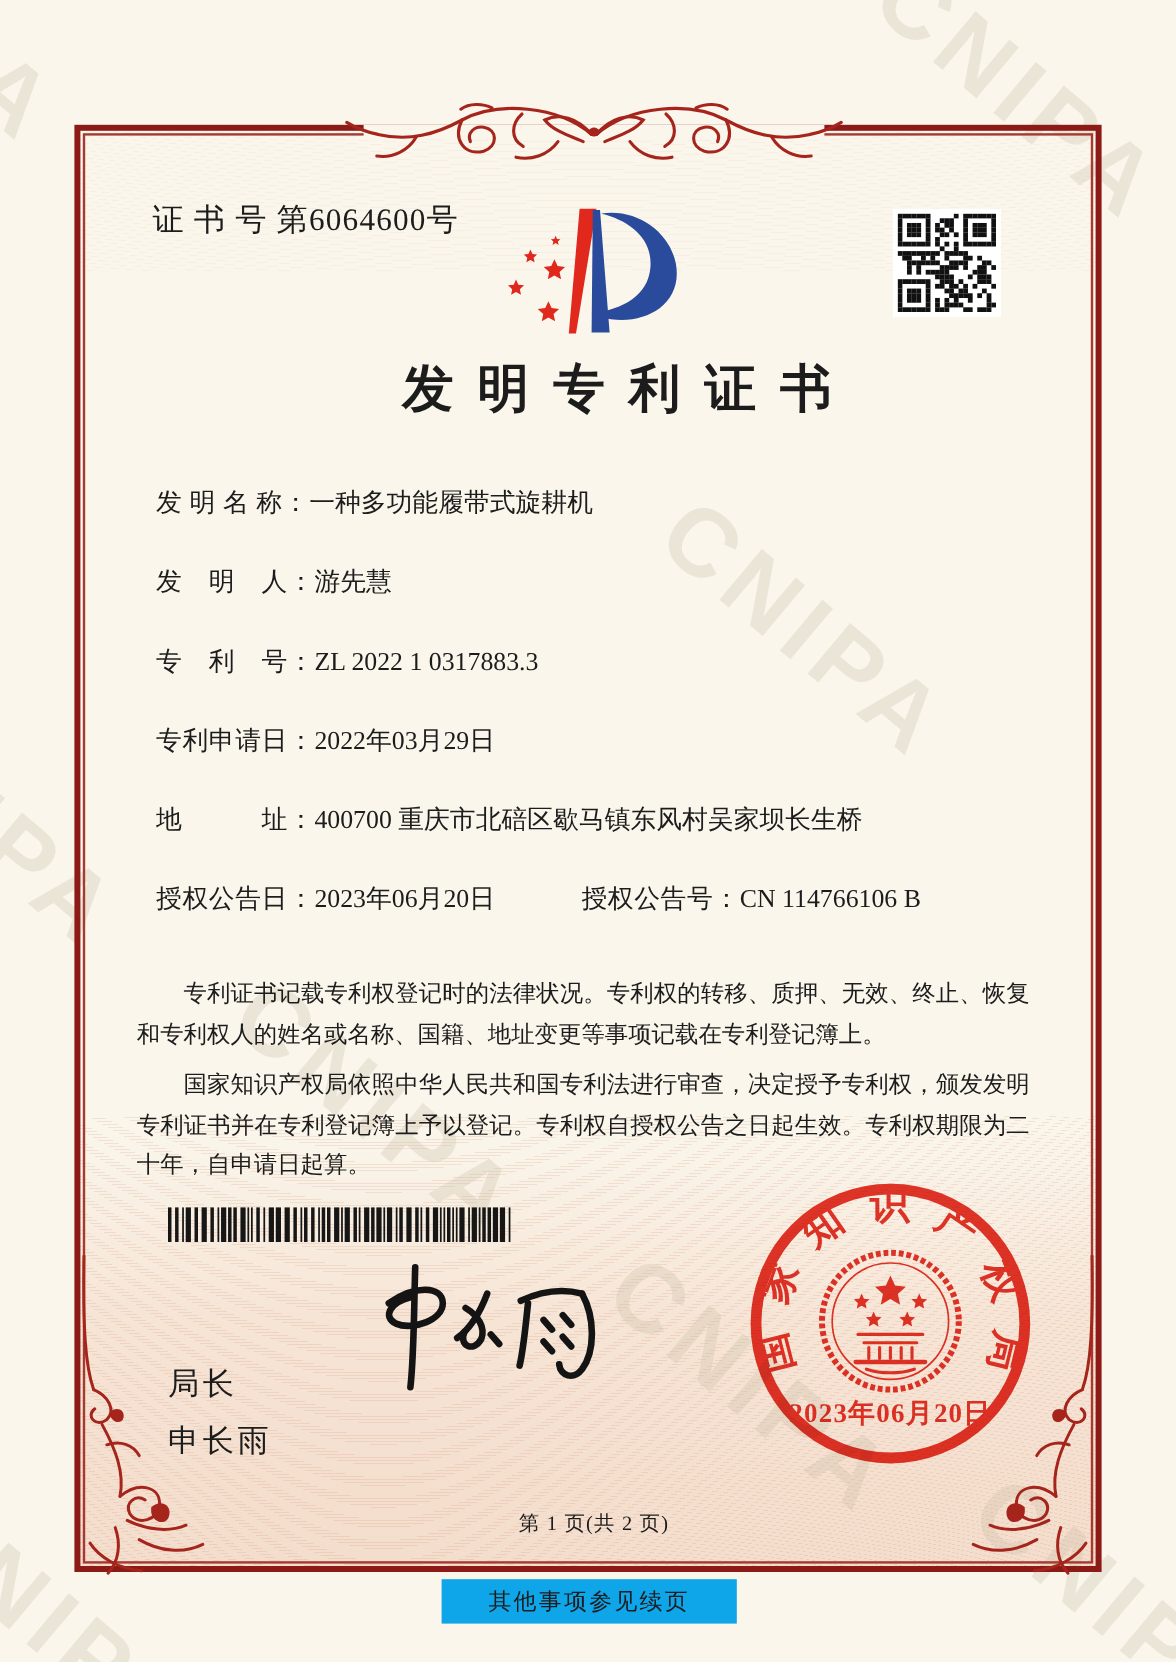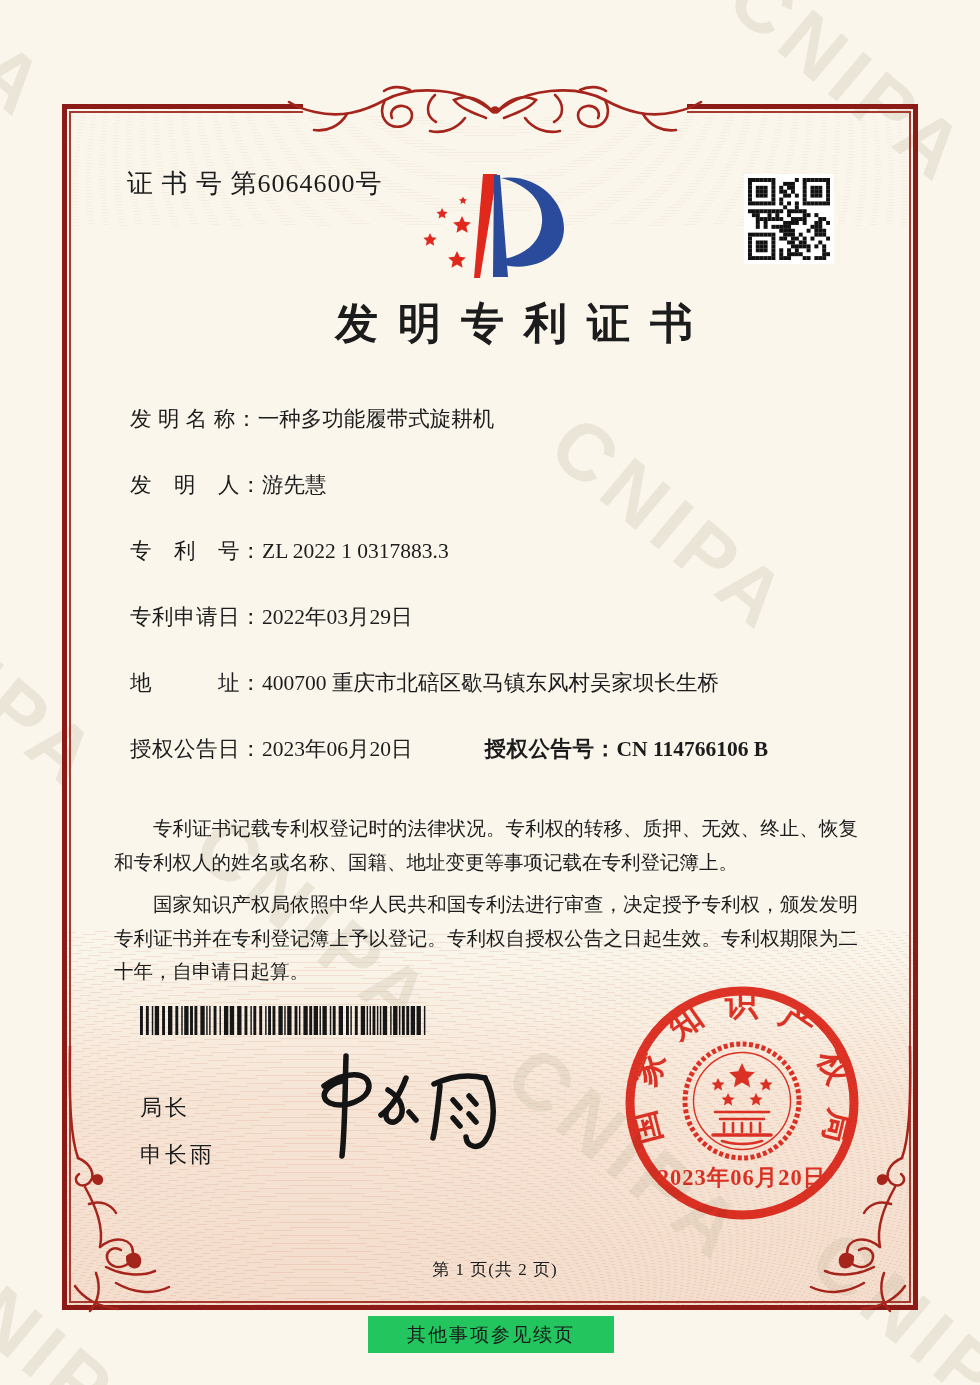--- a/index.html
+++ b/index.html
@@ -44,36 +44,36 @@
   .qr-box svg{position:absolute;left:4px;top:4px;}
 
   .title{position:absolute;left:0;top:295px;width:980px;text-align:center;
          font-size:43px;font-weight:bold;letter-spacing:20px;text-indent:20px;margin-left:24px;}
 
   .fields{position:absolute;left:130px;top:404px;width:730px;display:flex;flex-direction:column;gap:37px;
           font-size:21.5px;}
   .frow{white-space:nowrap;}
   .flabel{display:inline-block;white-space:pre;letter-spacing:.5px;text-align:center;}
   .fvalue{white-space:pre;}
-  .grant-no{margin-left:72px;font-weight:bold;}
+  .grant-no{margin-left:72px;}
 
   .paras{position:absolute;left:114px;top:812px;width:744px;font-size:19.5px;line-height:1.72;
          text-align:justify;}
   .paras p{margin:0 0 9px 0;text-indent:2em;}
 
   .barcode{position:absolute;left:140px;top:1006px;width:292px;height:29px;}
 
-  .director{position:absolute;left:140px;top:1084px;font-family:"Liberation Sans","DejaVu Sans",sans-serif;
-            font-size:22px;line-height:47px;letter-spacing:3px;}
+  .director{position:absolute;left:140px;top:1130px;font-family:"Liberation Sans","DejaVu Sans",sans-serif;
+            font-size:26px;line-height:47px;letter-spacing:3px;}
   .signature{position:absolute;left:288px;top:1050px;width:240px;height:118px;}
 
   .seal{position:absolute;left:612px;top:973px;width:260px;height:260px;mix-blend-mode:multiply;opacity:.93;}
 
   .page-num{position:absolute;left:0;top:1258px;width:990px;text-align:center;font-size:17px;letter-spacing:1px;}
-  .note-box{position:absolute;left:368px;top:1316px;width:246px;height:37px;background:#22c55e;
+  .note-box{position:absolute;left:368px;top:1316px;width:246px;height:37px;background:#0ea5e9;
             display:flex;align-items:center;justify-content:center;font-size:19px;letter-spacing:2px;}
 </style>
 </head>
 <body>
 
 <div id="page">
 
   <div class="tint"></div>
   <div class="waves"></div>
   <div class="waves2"></div>

